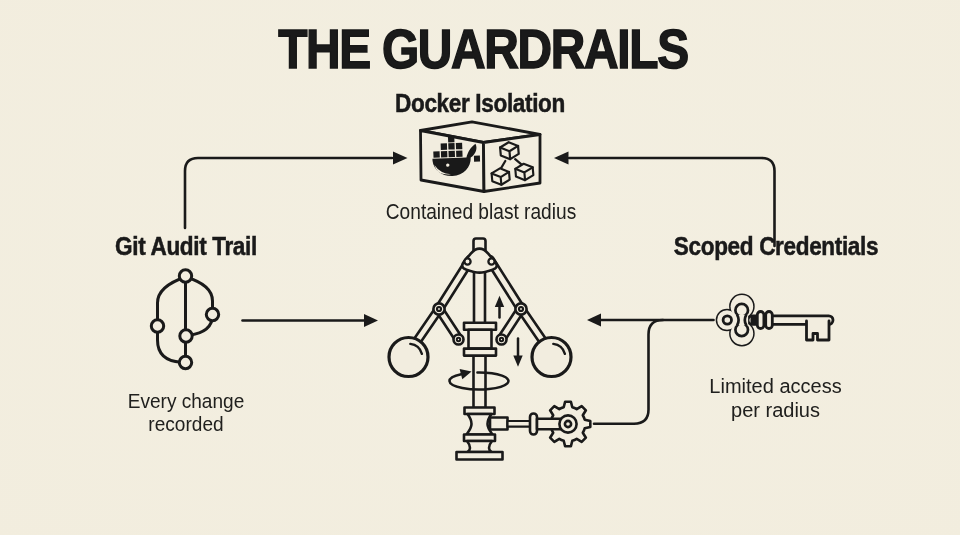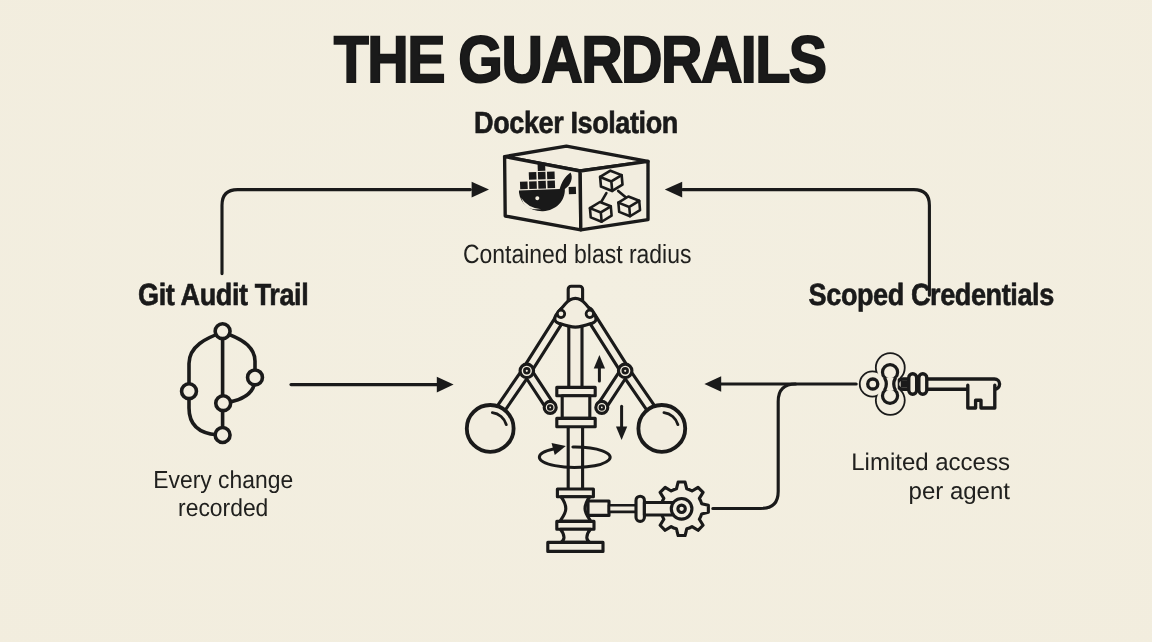--- a/index.html
+++ b/index.html
@@ -219,18 +219,18 @@
   <div class="txt node-label" style="left:480px;top:89px;">Docker Isolation</div>
   <div class="txt caption cond87" style="left:480.5px;top:200px;font-size:22px;">Contained blast radius</div>
 
   <div class="txt node-label" style="left:186px;top:232px;">Git Audit Trail</div>
   <div class="txt caption cond93" style="left:185.5px;top:388.5px;">
     <div>Every change</div>
     <div>recorded</div>
   </div>
 
   <div class="txt node-label" style="left:775.5px;top:232px;">Scoped Credentials</div>
-  <div class="txt caption" style="left:775.5px;top:373.5px;font-size:20px;line-height:24px;text-align:right;">
+  <div class="txt caption" style="left:775.5px;top:373.5px;font-size:20px;line-height:24px;">
     <div>Limited access</div>
-    <div>per agent</div>
+    <div>per radius</div>
   </div>
 
 </div>
 
 </body></html>

